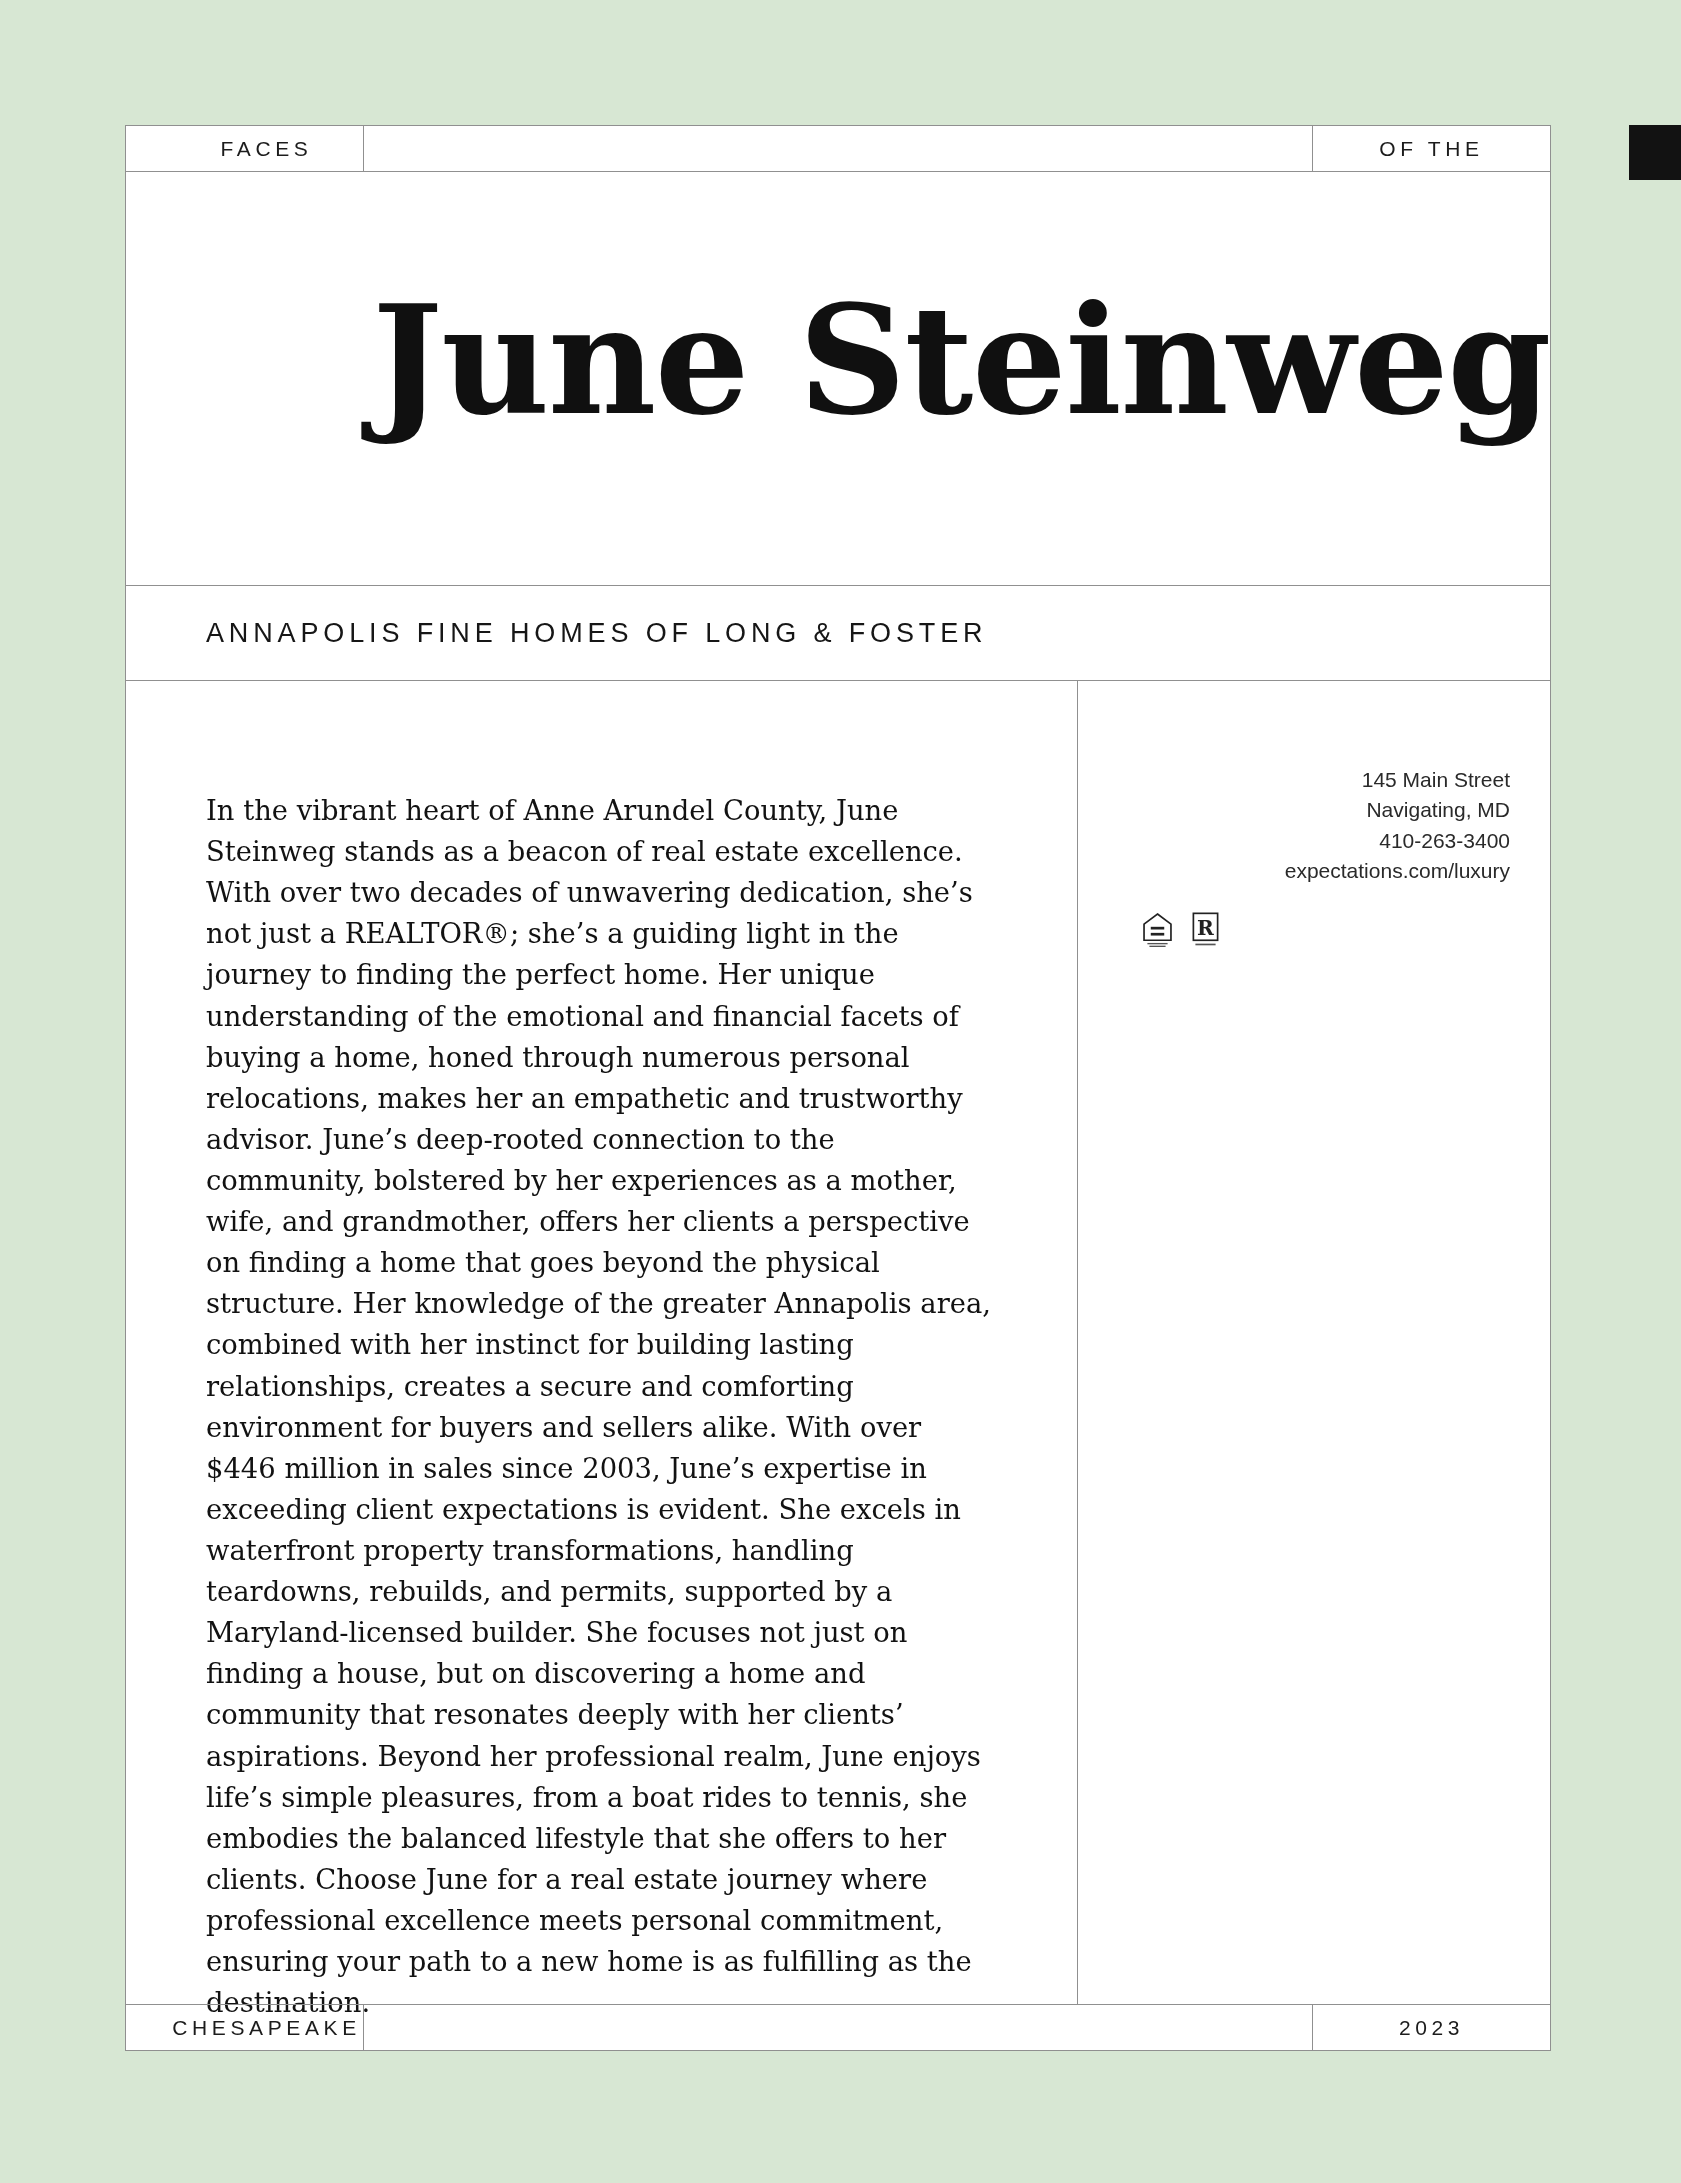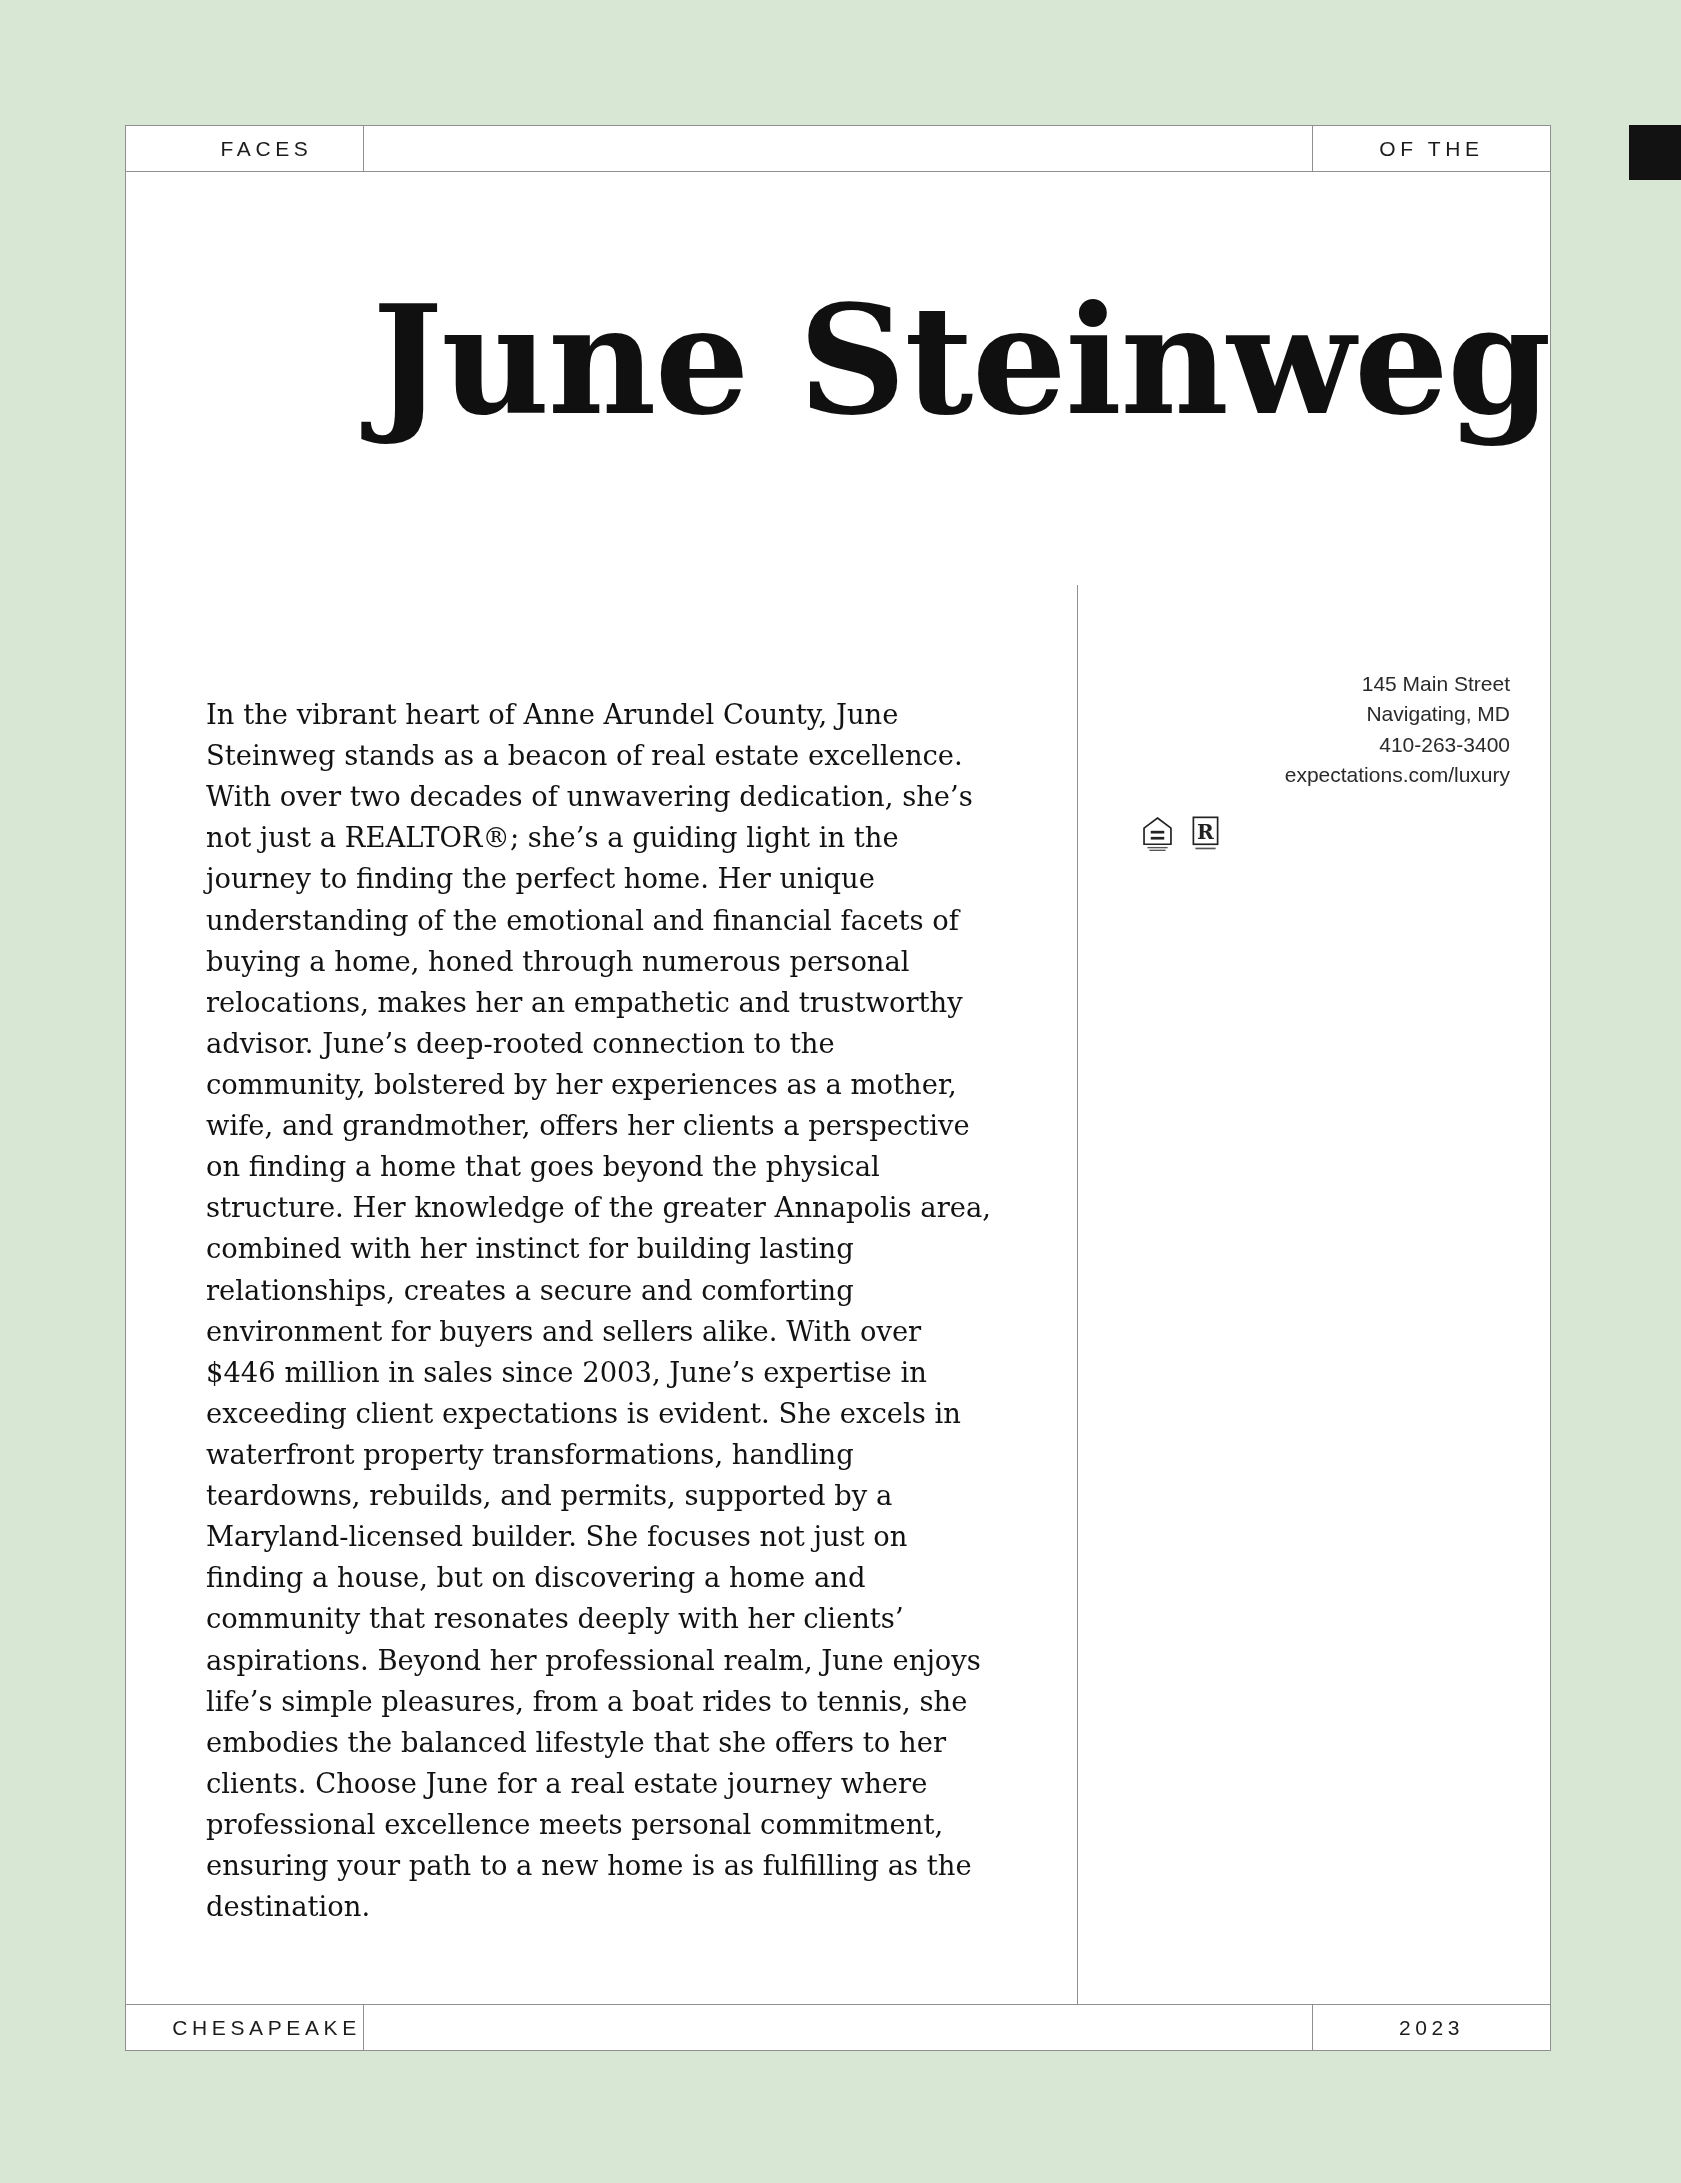--- a/index.html
+++ b/index.html
@@ -144,20 +144,23 @@
     <div class="band header">
       <div class="band-cell left">FACES</div>
       <div class="band-cell mid"></div>
       <div class="band-cell right">OF THE</div>
     </div>
 
     <div class="title-section">
       <h1>June Steinweg</h1>
     </div>
 
+    <div class="subtitle-row">
+      <span>ANNAPOLIS FINE HOMES OF LONG &amp; FOSTER</span>
+    </div>
 
     <div class="main">
 
       <div class="article-col">
         <p>In the vibrant heart of Anne Arundel County, June Steinweg stands as a beacon of real estate excellence. With over two decades of unwavering dedication, she’s not just a REALTOR®; she’s a guiding light in the journey to finding the perfect home. Her unique understanding of the emotional and financial facets of buying a home, honed through numerous personal relocations, makes her an empathetic and trustworthy advisor. June’s deep-rooted connection to the community, bolstered by her experiences as a mother, wife, and grandmother, offers her clients a perspective on finding a home that goes beyond the physical structure. Her knowledge of the greater Annapolis area, combined with her instinct for building lasting relationships, creates a secure and comforting environment for buyers and sellers alike. With over $446 million in sales since 2003, June’s expertise in exceeding client expectations is evident. She excels in waterfront property transformations, handling teardowns, rebuilds, and permits, supported by a Maryland-licensed builder. She focuses not just on finding a house, but on discovering a home and community that resonates deeply with her clients’ aspirations. Beyond her professional realm, June enjoys life’s simple pleasures, from a boat rides to tennis, she embodies the balanced lifestyle that she offers to her clients. Choose June for a real estate journey where professional excellence meets personal commitment, ensuring your path to a new home is as fulfilling as the destination.</p>
       </div>
 
       <div class="sidebar-col">
 
 

